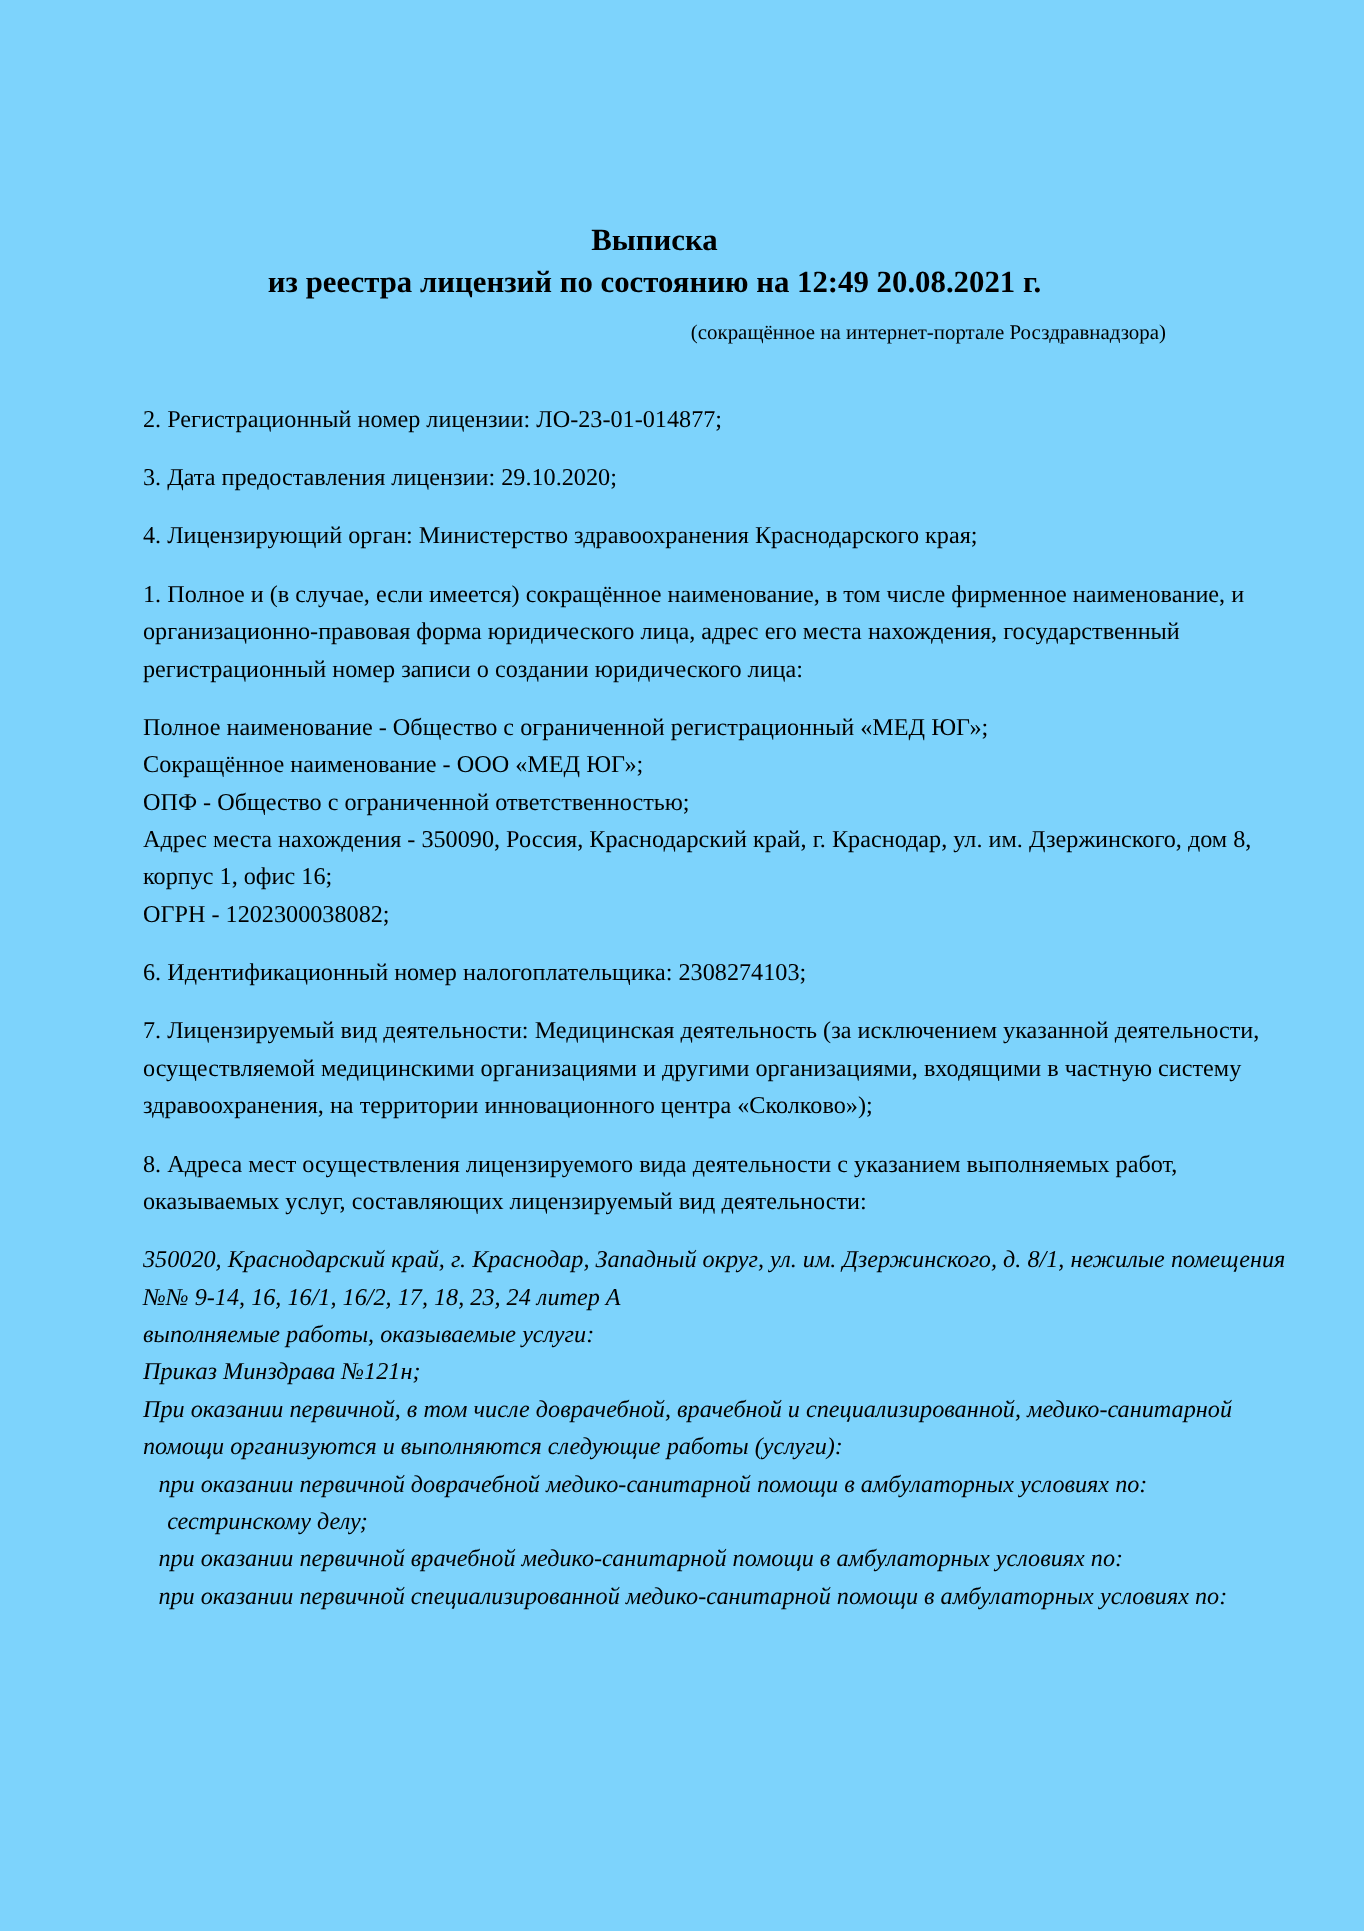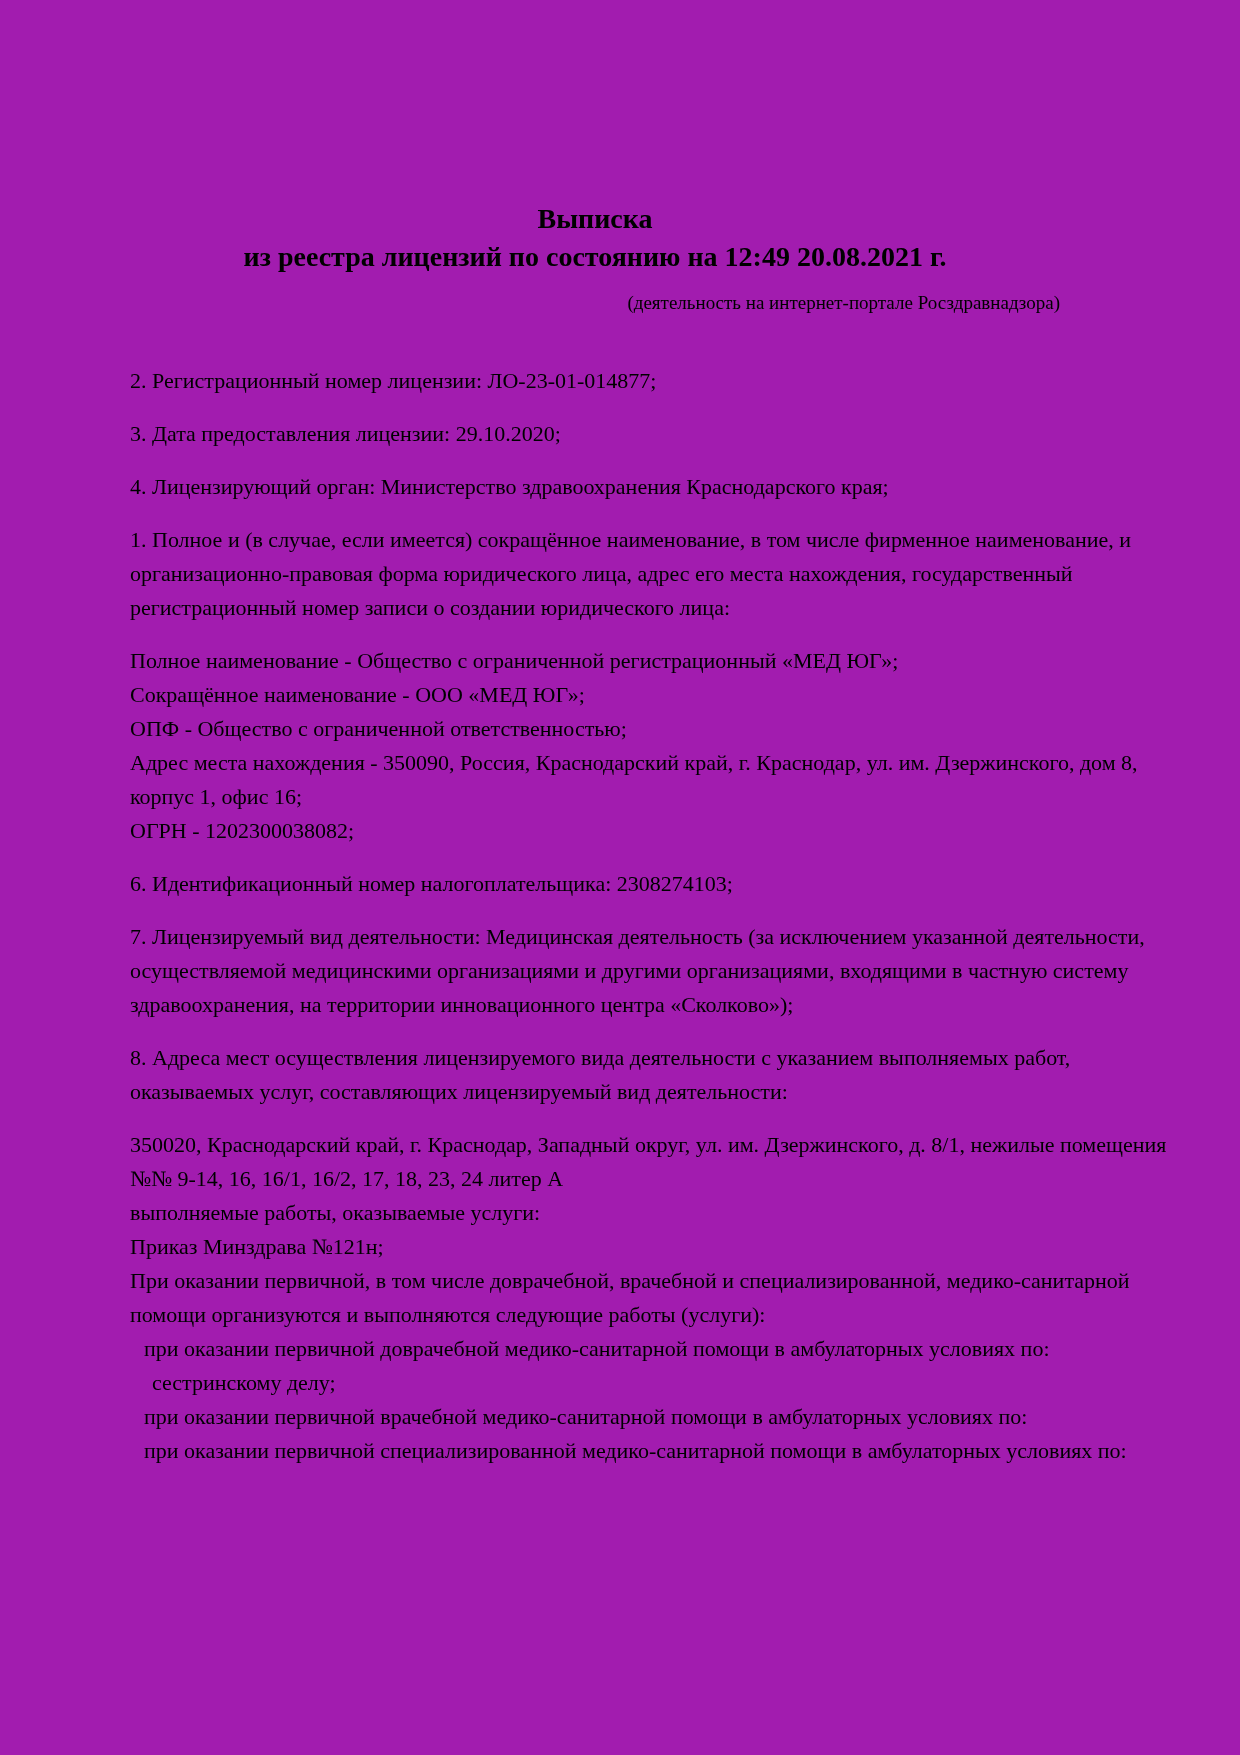--- a/index.html
+++ b/index.html
@@ -12,21 +12,21 @@
     height: 1755px;
     font-family: "Liberation Serif", "DejaVu Serif", serif;
     color: #000000;
     overflow: hidden;
   }
   .page {
     box-sizing: border-box;
     width: 1240px;
     height: 1755px;
     padding: 200px 97px 0 130px; 
-    background: #a21caf;
+    background: #7dd3fc;
   }
   .head-area {
     width: 930px; 
   }
   .doc-title {
     text-align: center;
     font-weight: bold;
     font-size: 28px;
     line-height: 38px;
   }
@@ -40,39 +40,40 @@
     margin-top: 48px;
     width: 1040px;
     font-size: 22px;
     line-height: 34px;
   }
   .block {
     margin: 0 0 19px 0;
   }
   .block:last-child {
     margin-bottom: 0;
+    font-style: italic;
   }
   .para {
     margin: 0;
     padding: 0;
   }
   .indent-0 { text-indent: 0; }
   .indent-1 { text-indent: 14px; }
   .indent-2 { text-indent: 22px; }
 </style>
 </head>
 <body>
 
 <div class="page">
   <div class="head-area">
     <div class="doc-title">
       <div>Выписка</div>
       <div>из реестра лицензий по состоянию на 12:49 20.08.2021 г.</div>
     </div>
-    <div class="doc-note">(деятельность на интернет-портале Росздравнадзора)</div>
+    <div class="doc-note">(сокращённое на интернет-портале Росздравнадзора)</div>
   </div>
 
   <div class="doc-body" id="doc-body">
       <div class="block">
         <p class="para indent-0">2. Регистрационный номер лицензии: ЛО-23-01-014877;</p>
       </div>
       <div class="block">
         <p class="para indent-0">3. Дата предоставления лицензии: 29.10.2020;</p>
       </div>
       <div class="block">

